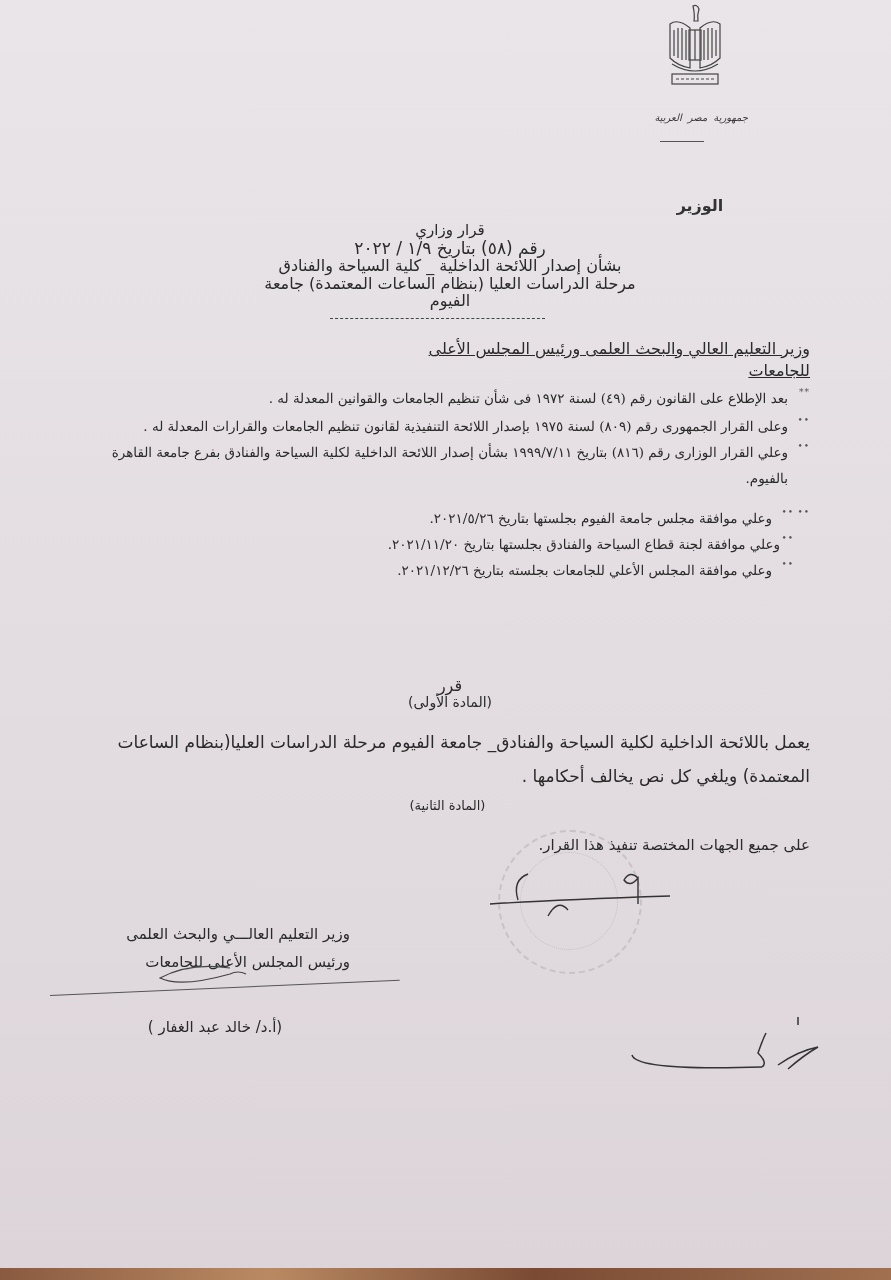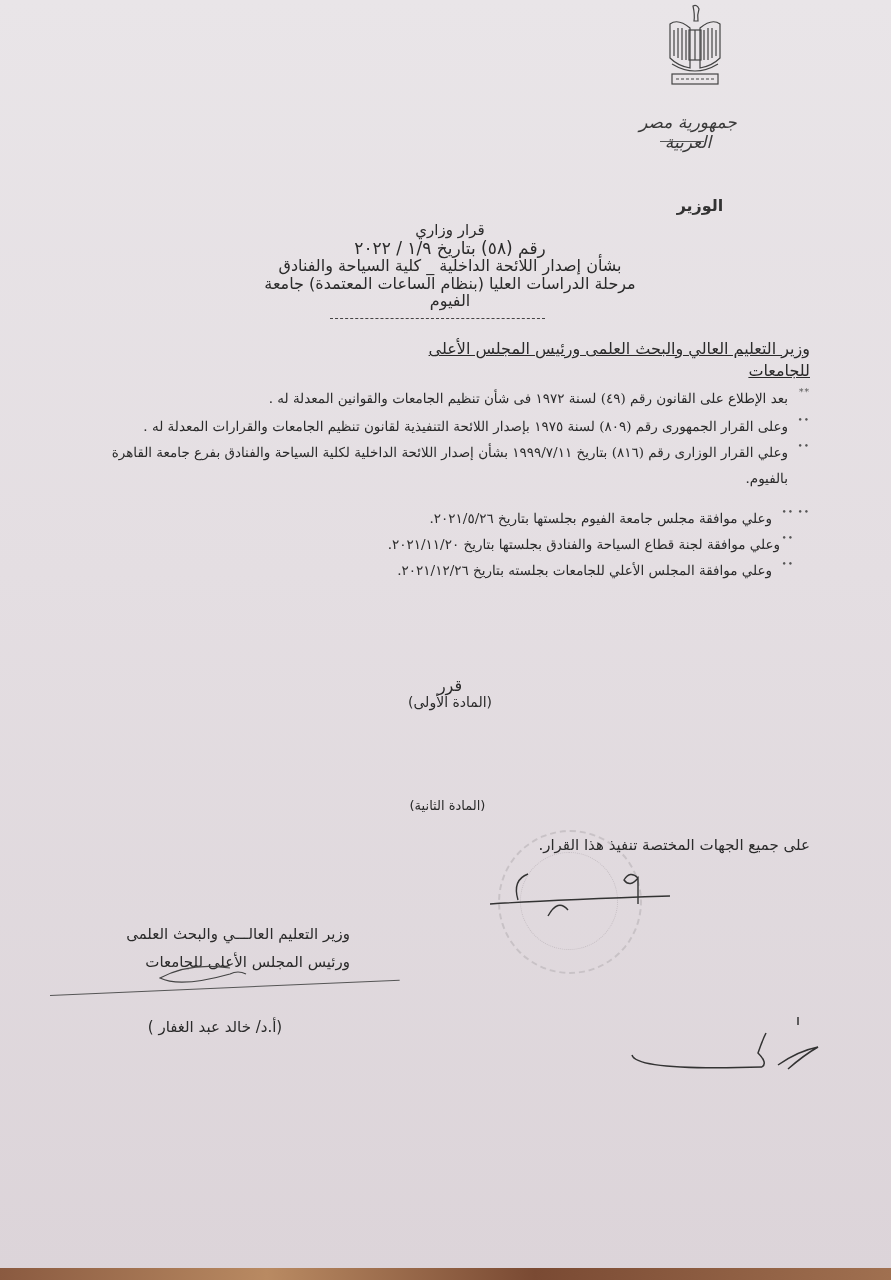--- a/index.html
+++ b/index.html
@@ -16,21 +16,21 @@
     }
     .wood {
       position: absolute; left: 0; top: 1268px; width: 891px; height: 12px;
       background: linear-gradient(90deg, #8a5a40, #b98a62 30%, #7a4a33 60%, #a07050);
     }
     .abs { position: absolute; }
     .rtl { direction: rtl; unicode-bidi: embed; }
 
     
     .emblem { left: 660px; top: 4px; width: 70px; height: 86px; }
-    .hdr-country { left: 628px; top: 112px; width: 120px; text-align: center; font-size: 17px; font-style: italic; color: #3a3a3a; }
+    .hdr-country { left: 628px; top: 112px; width: 120px; font-size: 10px; font-style: italic; color: #3a3a3a; font-family: Liberation Mono, monospace; }
     .hdr-line { left: 660px; top: 141px; width: 44px; height: 1px; background: #555; }
     .hdr-ministry { left: 598px; top: 140px; width: 190px; text-align: center; font-size: 30px; font-family: "DejaVu Serif", serif; color: #fff; -webkit-text-stroke: 1px #444; letter-spacing: 1px; }
     .hdr-minister { left: 640px; top: 196px; width: 120px; text-align: center; font-size: 16px; font-weight: bold; color: #333; letter-spacing: 3px; }
 
     
     .title { left: 260px; top: 222px; width: 380px; text-align: center; font-size: 15px; line-height: 1.1; }
     .t1 { font-size: 15px; }
     .t2 { font-size: 17px; }
     .t3 { font-size: 16px; }
     .t4 { font-size: 16px; text-align: center; }
@@ -120,20 +120,21 @@
     <div class="item" style="padding-right:38px;">
       <span class="bullet" style="right:16px;">••</span>
       <span>وعلي موافقة المجلس الأعلي للجامعات بجلسته بتاريخ ٢٠٢١/١٢/٢٦.</span>
     </div>
   </div>
 
   <div class="abs decree rtl">
     <div>قرر</div>
     <div class="art1">(المادة الأولى)</div>
   </div>
+  <div class="abs art1-body rtl">يعمل باللائحة الداخلية لكلية السياحة والفنادق_ جامعة الفيوم مرحلة الدراسات العليا(بنظام الساعات المعتمدة) ويلغي كل نص يخالف أحكامها .</div>
 
   <div class="abs stamp"></div>
   <div class="abs stamp-inner"></div>
 
   <div class="abs art2-title rtl">(المادة الثانية)</div>
   <div class="abs art2-body rtl">على جميع الجهات المختصة تنفيذ هذا القرار.</div>
 
   <div class="abs" style="left:488px; top:858px;">
     <svg width="200" height="60" viewBox="0 0 200 60">
       <g fill="none" stroke="#333" stroke-width="1.4">

